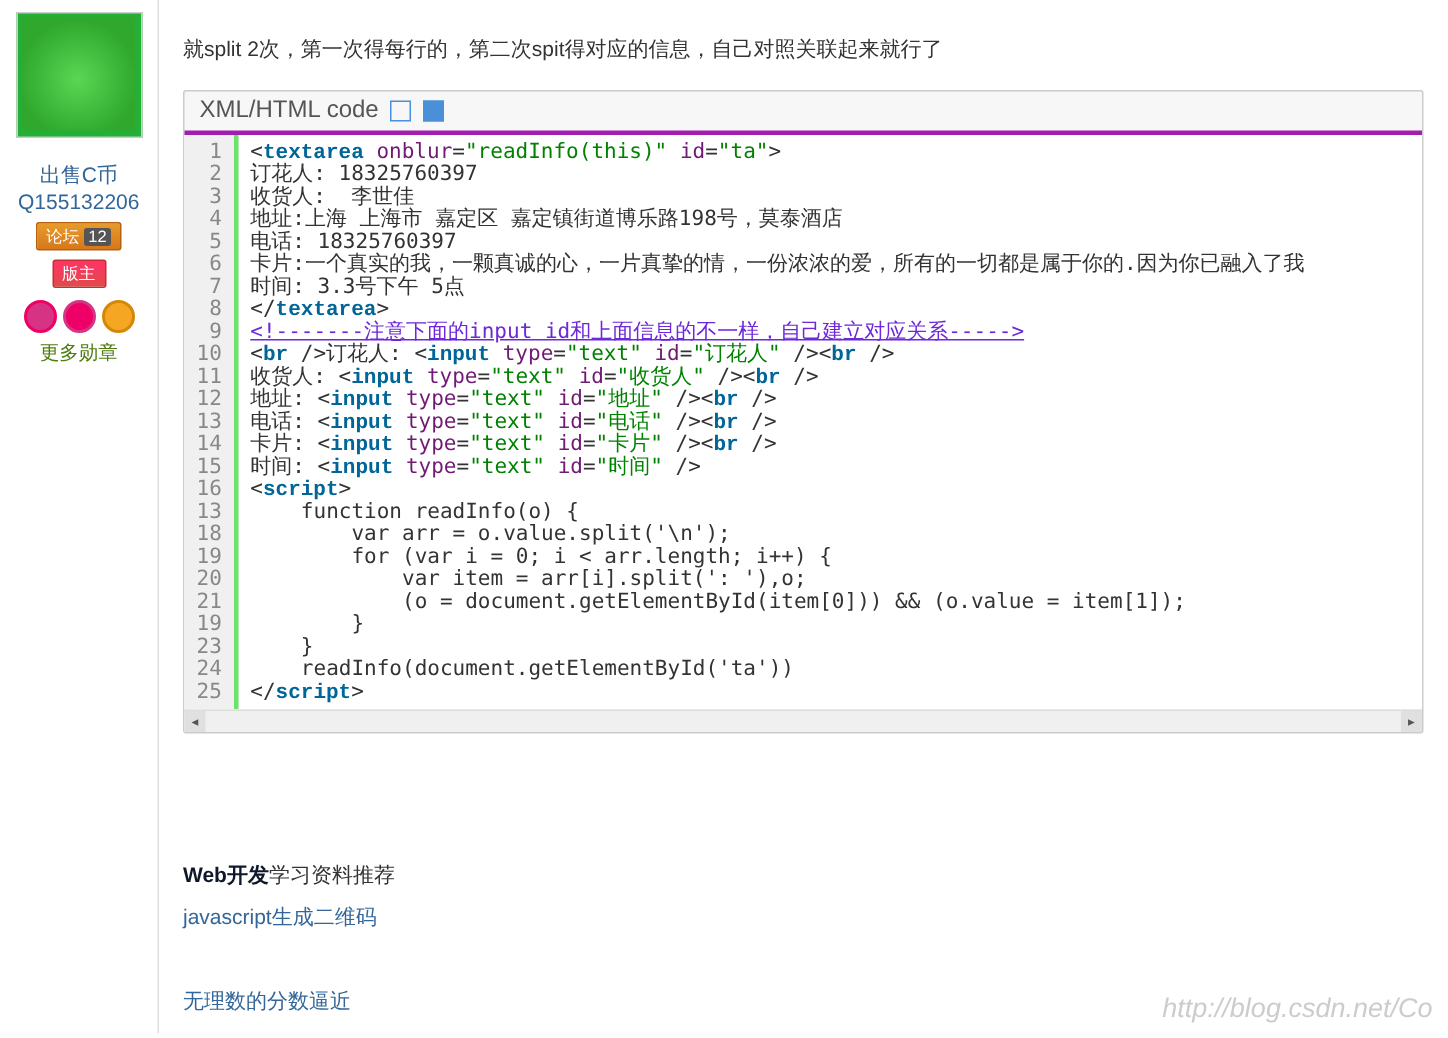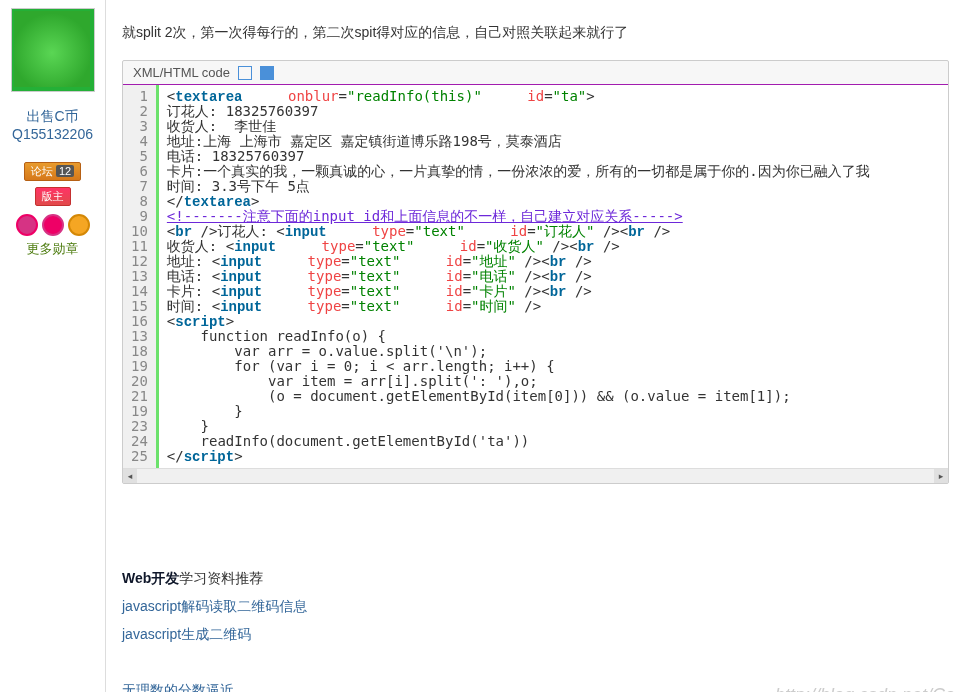--- a/index.html
+++ b/index.html
@@ -47,21 +47,21 @@
     gap: 4px;
     margin: 6px 0;
   }
   .badge-pill {
     display: inline-block;
     padding: 1px 6px;
     font-size: 11px;
     color: #fff;
     border-radius: 2px;
   }
-  .b-orange { background: linear-gradient(#e89b2d, #d6781a); border: 1px solid #b66014; margin-top: 14px;}
+  .b-orange { background: linear-gradient(#e89b2d, #d6781a); border: 1px solid #b66014;}
   .b-dark { background: #555; }
   .b-red { background: linear-gradient(#f36, #e14a4a); border: 1px solid #c43030;}
   .medal-row {
     display: flex;
     justify-content: center;
     gap: 4px;
     margin: 8px 0 4px;
   }
   .medal {
     width: 18px;
@@ -87,23 +87,23 @@
     color: #333;
     margin-bottom: 18px;
   }
   .code-block {
     border: 1px solid #ccc;
     border-radius: 2px;
     background: #f7f7f7;
   }
   .code-header {
     padding: 4px 10px;
-    font-size: 13px;
+    font-size: 16px;
     color: #555;
-    border-bottom: 1px solid #a21caf;
+    border-bottom: 3px solid #a21caf;
     display: flex;
     align-items: center;
     gap: 8px;
   }
   .hdr-icon { width: 12px; height: 12px; display: inline-block; }
   .hdr-icon.copy { border: 1px solid #4a90d9; }
   .hdr-icon.help { border: 1px solid #4a90d9; background: #4a90d9; }
   .code-body {
     display: flex;
     font-family: Consolas, Monaco, monospace;
@@ -122,21 +122,21 @@
   }
   .gutter div { height: 15px; }
   .code-lines {
     flex: 1;
     padding: 4px 8px;
     white-space: pre;
     overflow-x: hidden;
   }
   .code-lines .line { height: 15px; }
   .tag { color: #006699; font-weight: bold; font-family: Liberation Mono, monospace;}
-  .attr { color: #ef4444; margin-left: 37px; }
+  .attr { color: #701a75; }
   .str { color: #008200; }
   .comment { color: #6d28d9; text-decoration: underline; }
   .scrollbar-h {
     height: 14px;
     background: #f0f0f0;
     border-top: 1px solid #ddd;
     position: relative;
   }
   .sb-arrow {
     position: absolute;
@@ -244,21 +244,20 @@
       <div class="scrollbar-h">
         <div class="sb-arrow sb-left">◂</div>
         <div class="sb-arrow sb-right">▸</div>
       </div>
     </div>
 
     <div class="bottom-links">
       <div class="heading">
         <span class="bold" style="color:#0f172a;">Web开发</span><span>学习资料推荐</span>
       </div>
-      <a href="#" class="blink">javascript解码读取二维码信息</a>
       <a href="#" class="blink">javascript生成二维码</a>
       <br>
       <a href="#" class="blink">无理数的分数逼近</a>
     </div>
 
     <div class="watermark">http://blog.csdn.net/Co</div>
 
   </div>
 </div>
 

